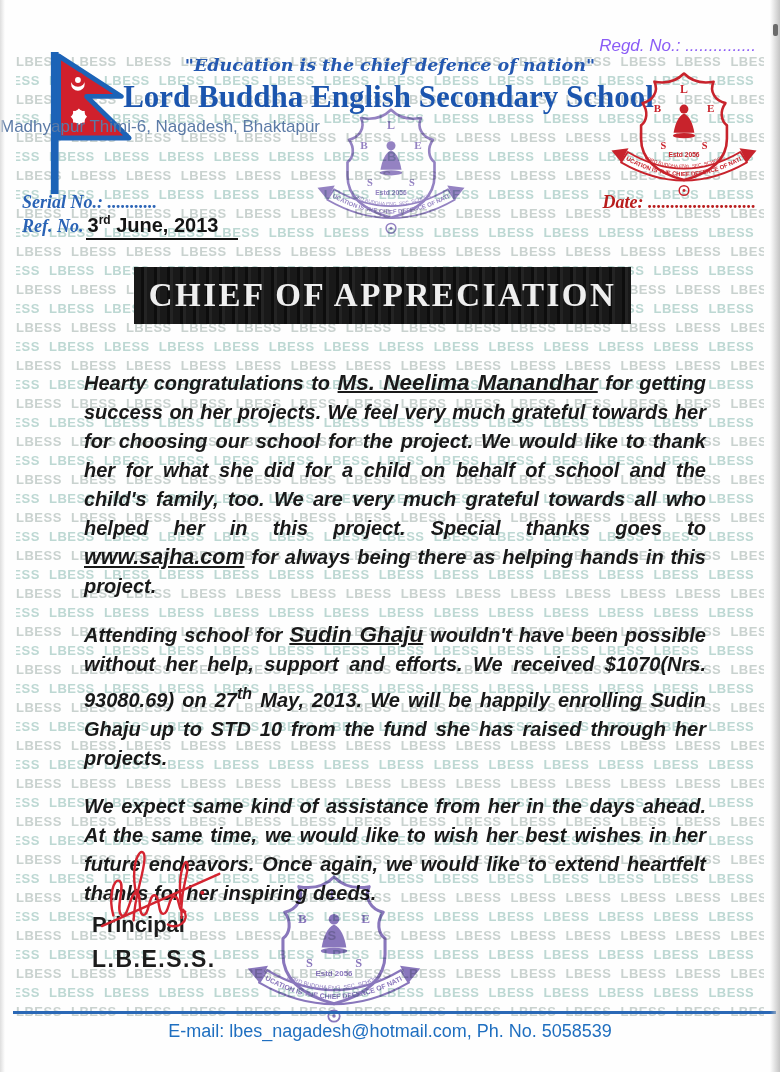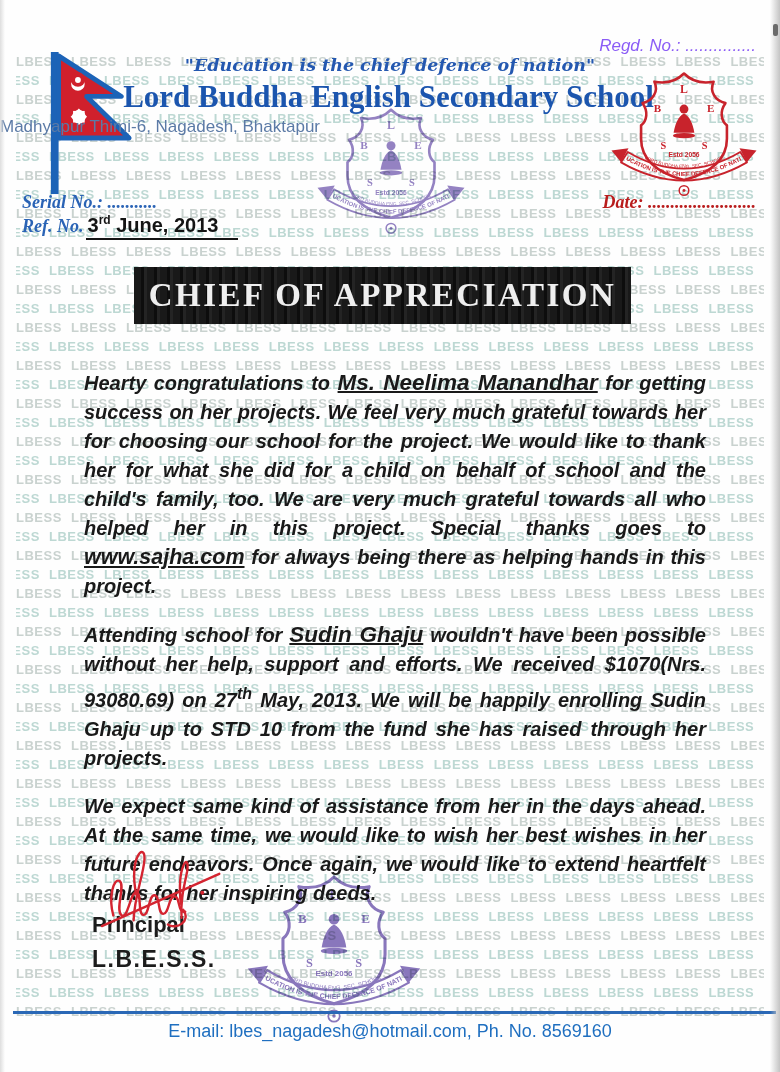--- a/index.html
+++ b/index.html
@@ -261,18 +261,18 @@
         <path d="M24,116 Q100,161 176,116 L185,130 Q100,179 15,130 Z" fill="none" stroke="#7a64b4" stroke-width="2.5" stroke-linejoin="round"></path>
         <path d="M15,130 L2,114 L25,111 Z" fill="#7a64b4"></path>
         <path d="M185,130 L198,114 L175,111 Z" fill="#7a64b4"></path>
         <path id="ribarc2" d="M22,127 Q100,170 178,127" fill="none"></path>
         <text fill="#7a64b4" font-size="8" font-weight="bold" font-family="Liberation Sans, sans-serif"><textPath href="#ribarc2" startOffset="50%" text-anchor="middle">EDUCATION IS THE CHIEF  DEFENCE OF NATION</textPath></text>
         <circle cx="100" cy="168" r="6.5" fill="none" stroke="#7a64b4" stroke-width="2"></circle>
         <circle cx="100" cy="168" r="2" fill="#7a64b4"></circle>
       </svg></div>
 
   <div class="footer-rule"></div>
-  <div class="footer-text">E-mail: lbes_nagadesh@hotmail.com, Ph. No. 8569160</div>
+  <div class="footer-text">E-mail: lbes_nagadesh@hotmail.com, Ph. No. 5058539</div>
 
   <div class="edge-left"></div>
   <div class="edge-right"></div>
   <div class="speck"></div>
 </div>
 
 </body></html>

